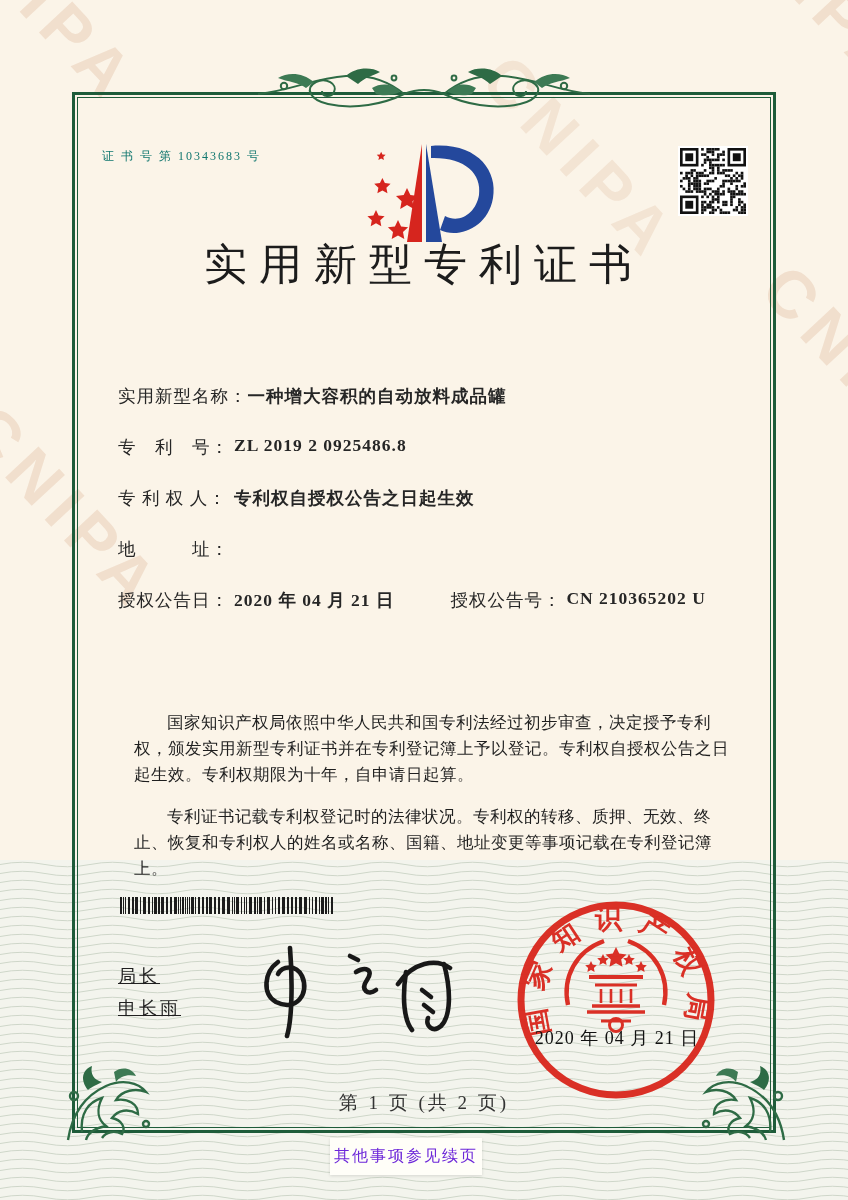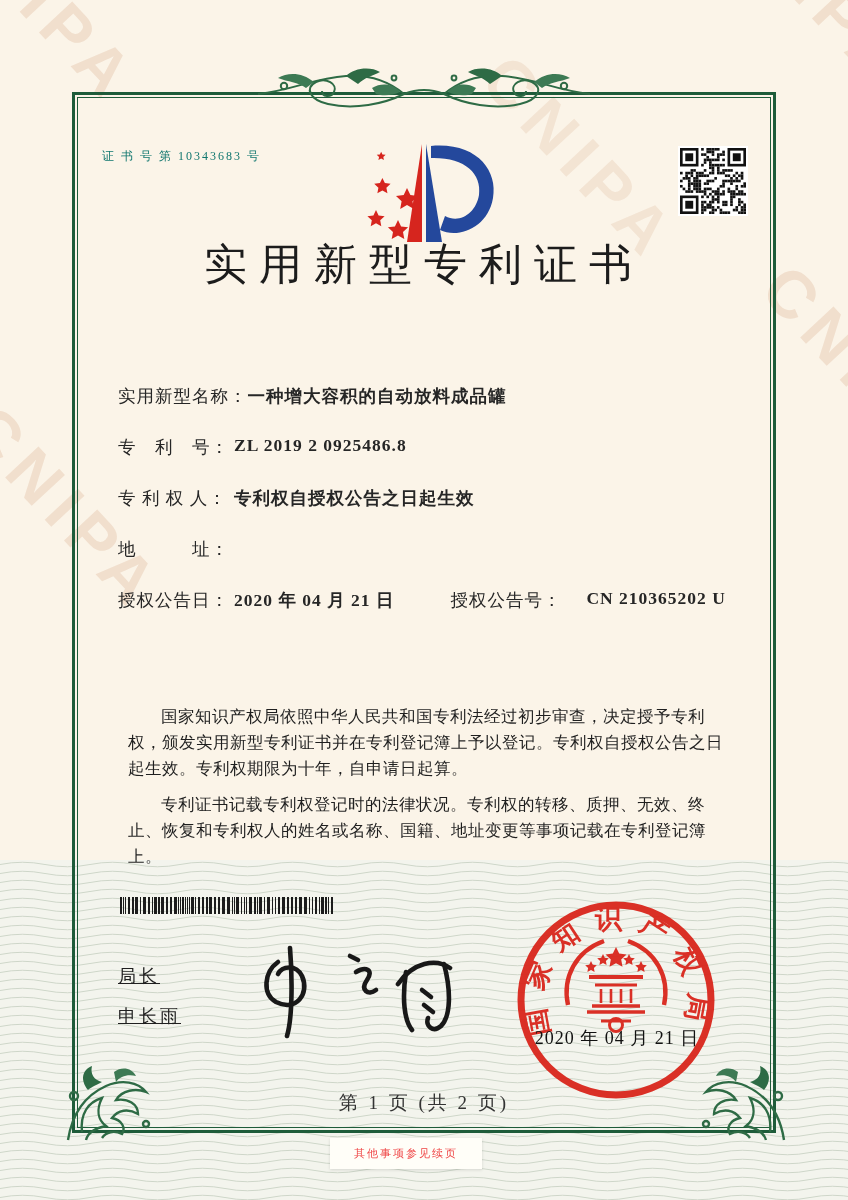--- a/index.html
+++ b/index.html
@@ -37,43 +37,43 @@
   .logo{position:absolute;left:352px;top:138px;}
   .qr{position:absolute;left:678px;top:146px;background:#fff;padding:2px;}
   .title{position:absolute;left:0;top:236px;width:848px;text-align:center;
          font-size:43px;font-weight:normal;color:#1c1c1c;letter-spacing:12px;}
 
   
   .fields{position:absolute;left:118px;top:352px;width:630px;margin-top:32px;}
   .frow{height:51px;display:flex;align-items:flex-start;font-size:17.5px;color:#262626;}
   .flabel{flex:0 0 auto;min-width:116px;letter-spacing:1px;}
   .fvalue{letter-spacing:1px;font-weight:bold;}
-  .frow .pair2{margin-left:56px;display:flex;gap:20px;}
+  .frow .pair2{margin-left:56px;display:flex;}
 
   
   .paras{position:absolute;left:118px;top:694px;width:628px;
          font-size:16.5px;line-height:26px;color:#1f1f1f;letter-spacing:.5px;}
-  .paras p{margin:10px;text-indent:2em;}
+  .paras p{margin:16px;text-indent:2em;}
 
   
   .barcode{position:absolute;left:120px;top:897px;}
   .officer{position:absolute;left:118px;top:964px;
            font-family:"Liberation Sans","DejaVu Sans",sans-serif;
            font-size:18px;color:#1f1f1f;font-weight:500;letter-spacing:3px;text-decoration:underline;}
-  .officer .name{margin-top:16px;}
+  .officer .name{margin-top:8px;}
   .signature{position:absolute;left:238px;top:942px;}
 
   .seal{position:absolute;left:501px;top:885px;opacity:.95;}
   .seal-date{position:absolute;left:505px;top:1026px;width:224px;text-align:center;
              font-size:18px;color:#111;letter-spacing:1px;}
 
   .page-num{position:absolute;left:0;top:1090px;width:848px;text-align:center;
             font-size:19px;color:#333;letter-spacing:3px;}
   .note-box{position:absolute;left:330px;top:1138px;background:#fffef8;
-            padding:8px 24px;font-size:11px;color:#ef4444;letter-spacing:2px;
+            padding:8px 4px;font-size:16px;color:#6d28d9;letter-spacing:2px;
             box-shadow:0 1px 3px rgba(0,0,0,.12);}
 </style>
 </head>
 <body>
 
 <div class="page">
 
   <div class="wm w1">CNIPA</div>
   <div class="wm w2">CNIPA</div>
   <div class="wm w3">CNIPA</div>

